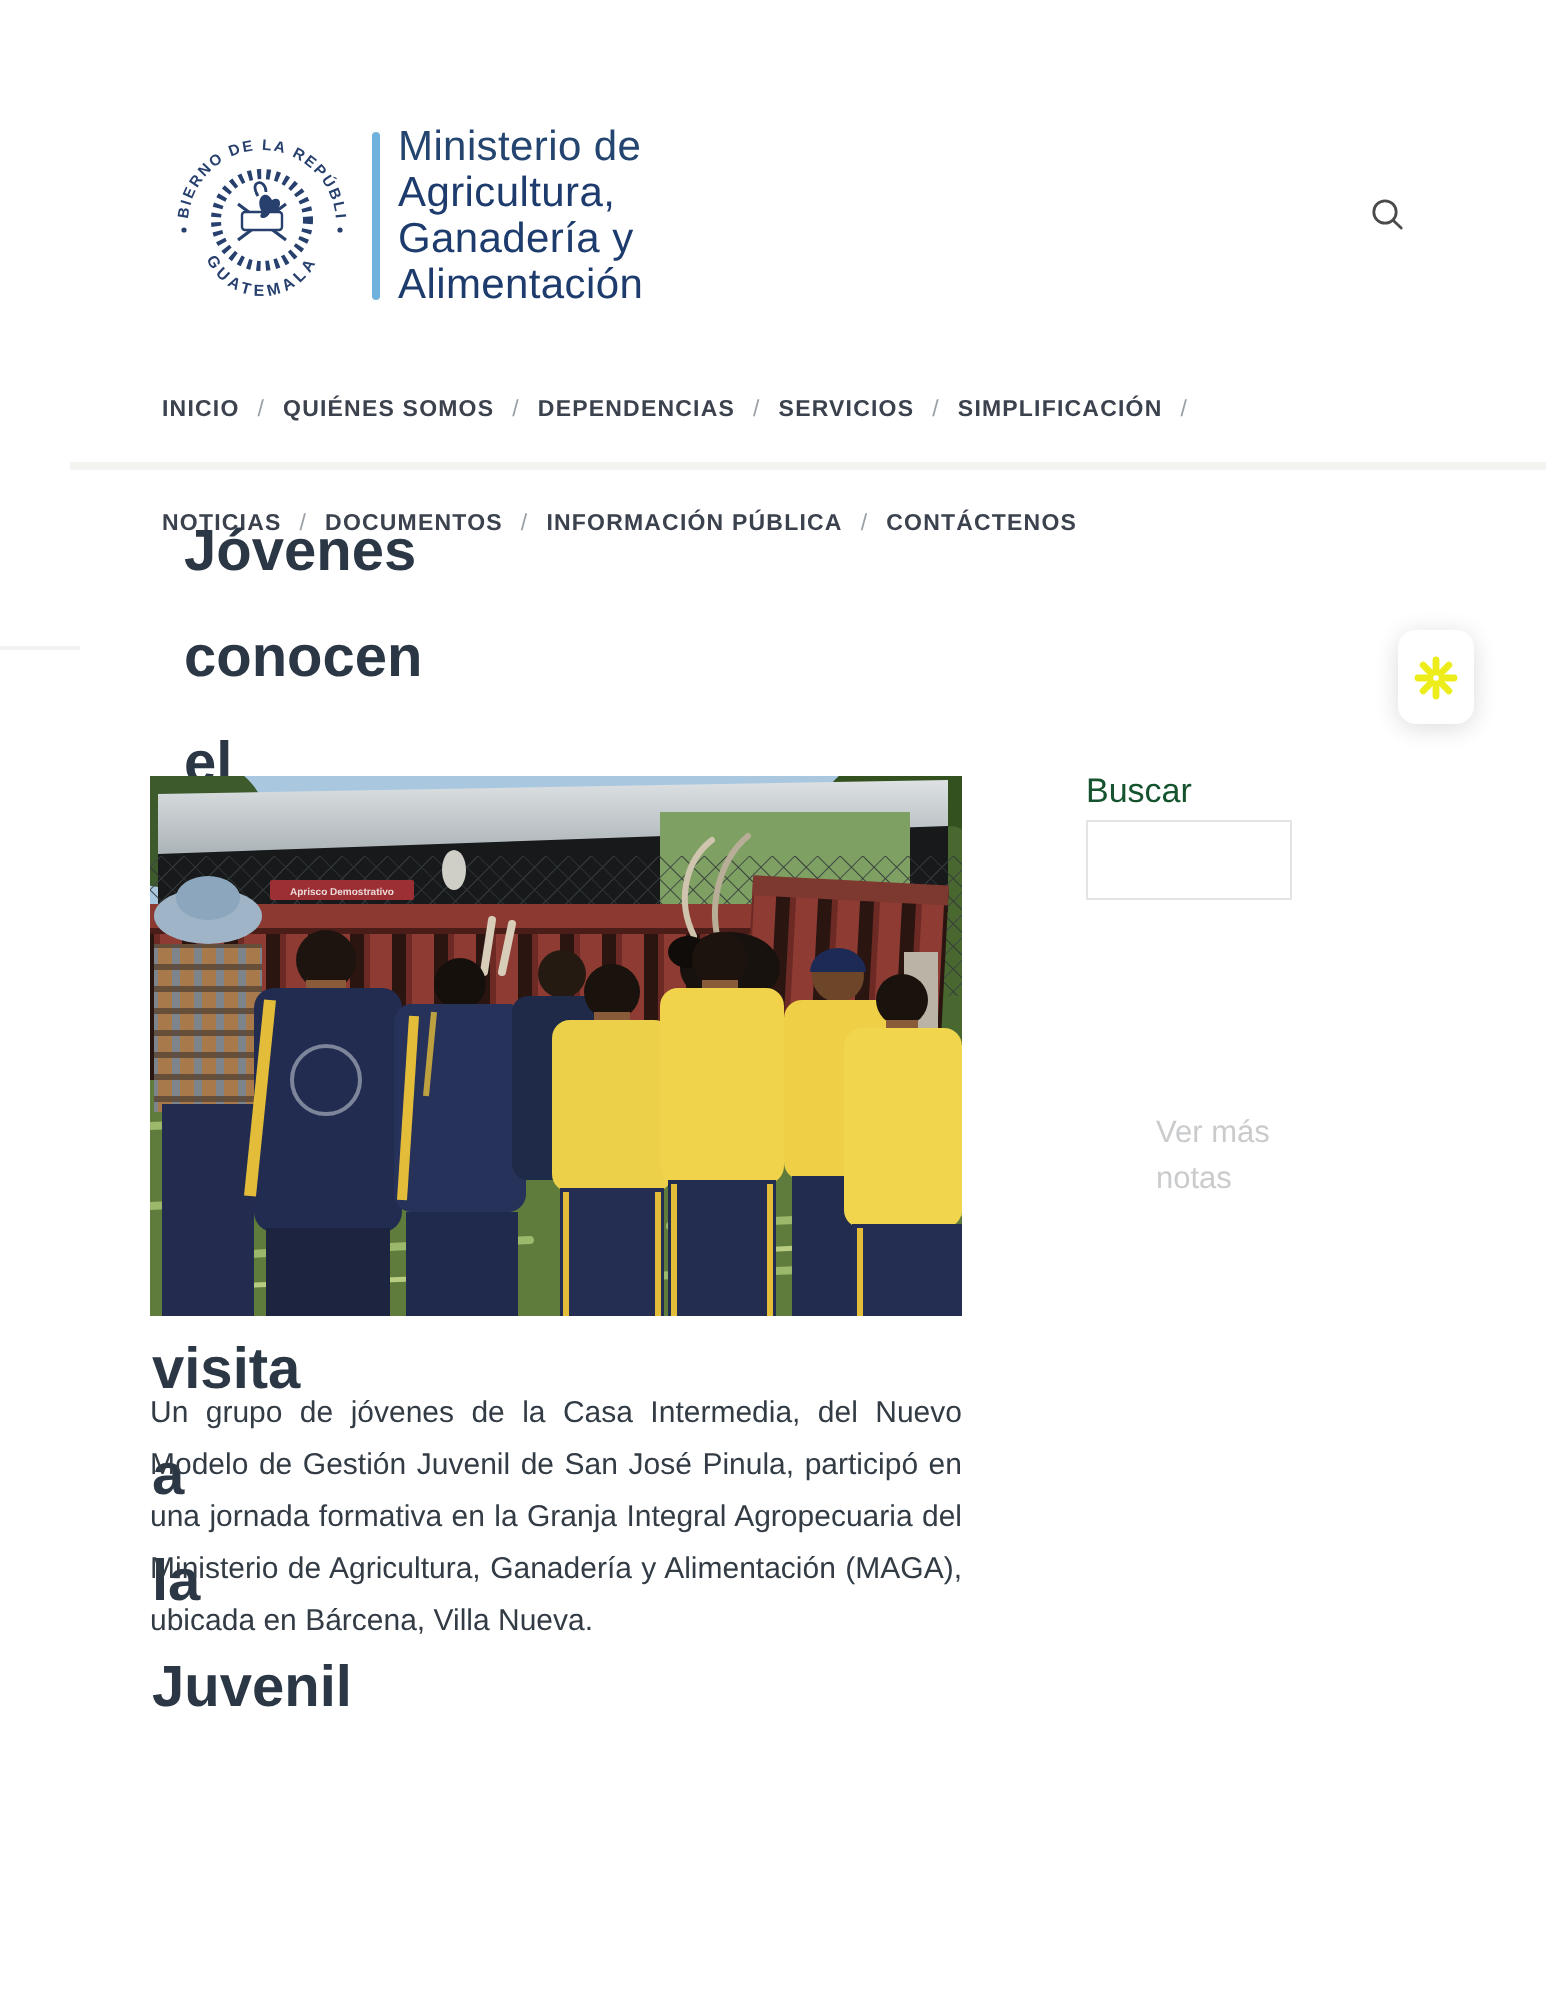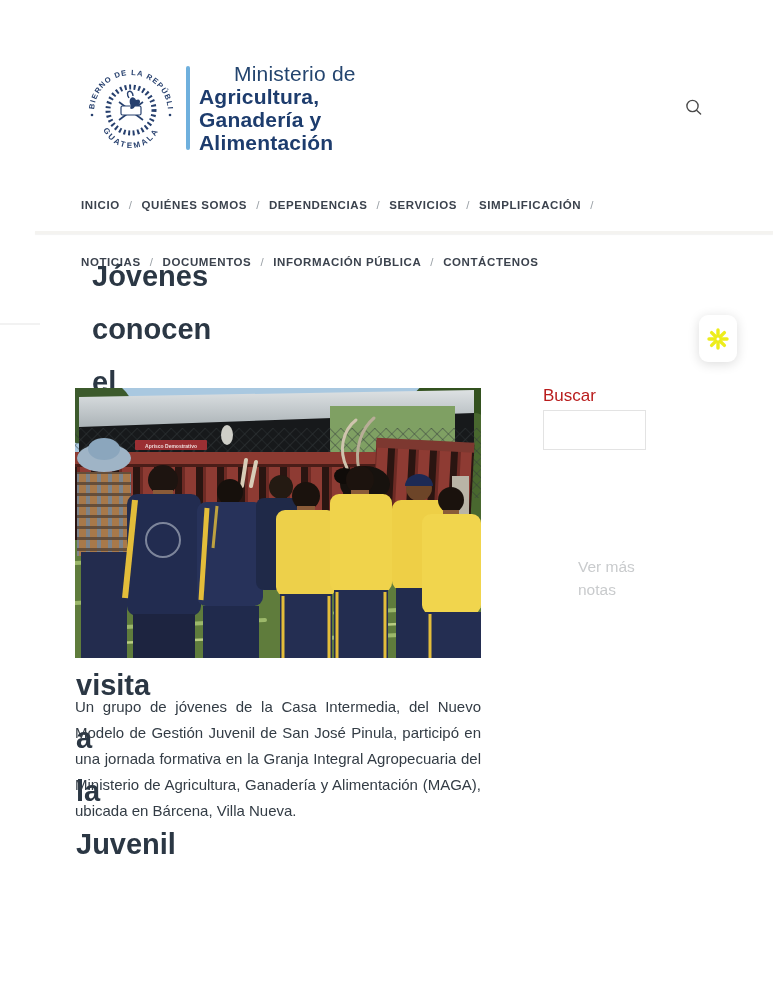--- a/index.html
+++ b/index.html
@@ -4,39 +4,39 @@
 <style>
   html,body{margin:0;padding:0;}
   body{
     width:773px;height:1000px;position:relative;background:#ffffff;
     font-family:"Liberation Sans",sans-serif;overflow:hidden;
   }
   
   .seal{position:absolute;left:85px;top:62px;width:92px;height:92px;}
   .logo-bar{position:absolute;left:186px;top:66px;width:4px;height:84px;background:#6fb0dd;border-radius:2px;}
   .logo-text{position:absolute;left:199px;top:62px;color:#1d3c6d;line-height:23px;font-size:21px;}
-  .logo-text .lt1{font-weight:400;letter-spacing:.2px;color:#24456f;margin-left:35px;}
-  .logo-text .ltb{font-weight:700;letter-spacing:.2px;}
+  .logo-text .lt1{font-weight:400;letter-spacing:.2px;color:#24456f;}
+  .logo-text .ltb{font-weight:400;letter-spacing:.2px;}
   .search-btn{position:absolute;left:680px;top:95px;width:28px;height:28px;background:none;border:none;cursor:pointer;padding:0;}
   
   .nav-row{position:absolute;left:81px;font-size:11.5px;font-weight:700;letter-spacing:.6px;color:#3b424d;white-space:nowrap;}
   .nav-row1{top:199px;}
   .nav-row2{top:256px;}
   .nav-link{color:#3b424d;text-decoration:none;cursor:pointer;}
   .nav-sep{color:#9aa0a6;font-weight:400;margin:0 9px;}
   .divider{position:absolute;left:35px;top:231px;width:738px;height:3px;background:#f4f3f0;box-shadow:0 1px 1px rgba(0,0,0,.05);}
   .divider-stub{position:absolute;left:0;top:323px;width:40px;height:2px;background:#f2f2f2;}
   
   .article-title{position:absolute;width:30px;font-size:29px;font-weight:700;color:#2b3744;line-height:53px;white-space:normal;overflow:visible;}
   .title-frag1{left:76px;top:234px;}
   .title-frag2{left:76px;top:659px;}
   .article-photo{position:absolute;left:75px;top:388px;width:406px;height:270px;display:block;}
   .article-paragraph{position:absolute;left:75px;top:694px;width:406px;font-size:15px;line-height:26px;color:#333c45;text-align:justify;margin:0;}
   
-  .sidebar-heading{position:absolute;left:543px;top:386px;font-size:17px;color:#b91c1c;font-weight:400;}
+  .sidebar-heading{position:absolute;left:543px;top:386px;font-size:17px;color:#14532d;font-weight:400;}
   .sidebar-search{position:absolute;left:543px;top:410px;width:103px;height:40px;border:1px solid #e3e3e3;background:#fff;box-sizing:border-box;font-size:15px;padding:0 8px;color:#333;}
   .more-notes{position:absolute;left:578px;top:516px;width:78px;font-size:15.5px;line-height:23px;color:#c9cbcd;text-decoration:none;cursor:pointer;display:block;margin-top:39px;}
   
   .floating-widget{position:absolute;left:699px;top:315px;width:38px;height:47px;background:#ffffff;border:none;border-radius:9px;box-shadow:0 2px 12px rgba(0,0,0,.14);cursor:pointer;display:flex;align-items:center;justify-content:center;padding:0;}
 </style>
 </head>
 <body>
 
 
 

